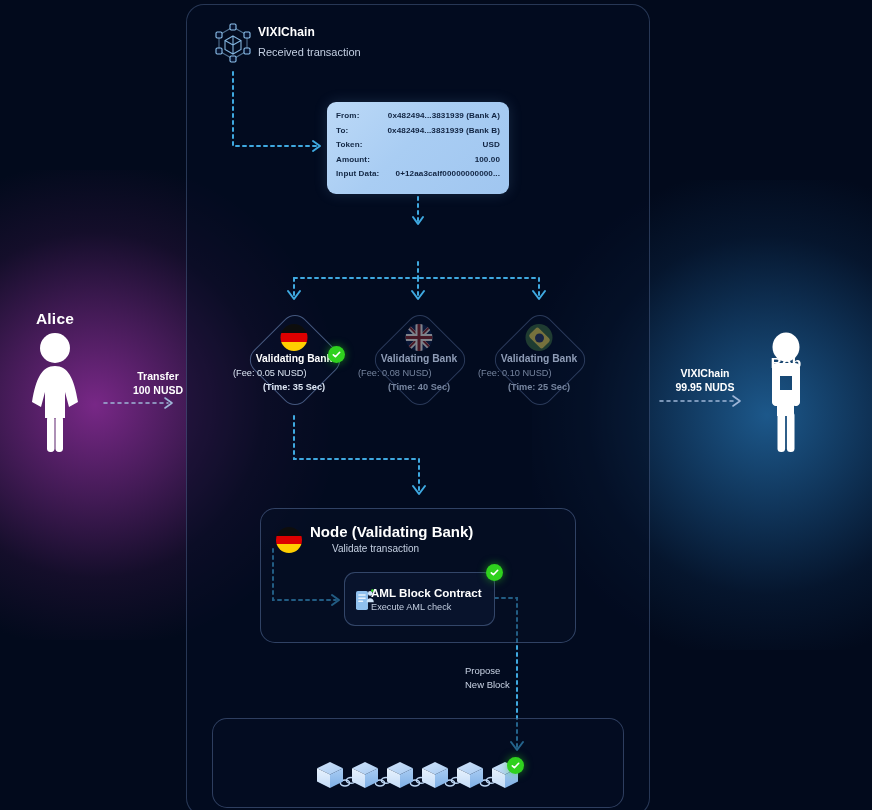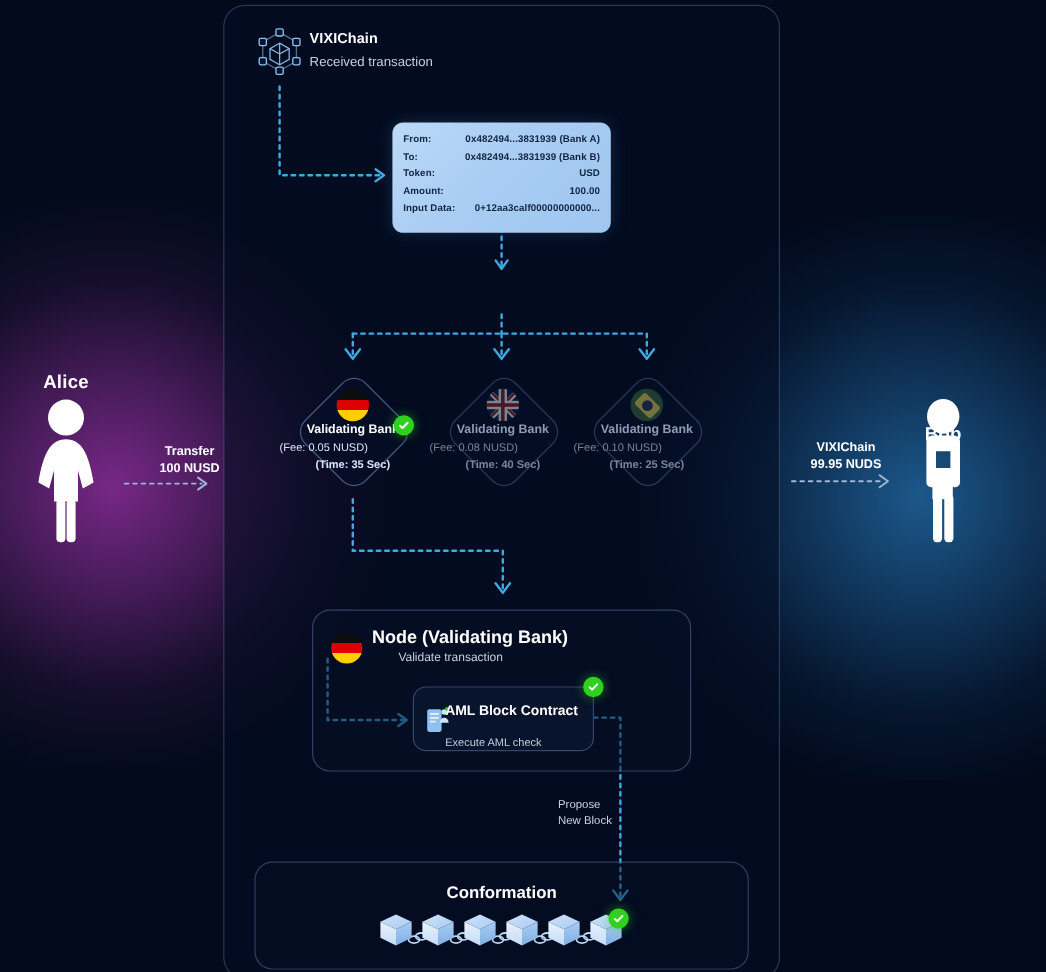--- a/index.html
+++ b/index.html
@@ -112,21 +112,21 @@
   .nb-title{left:50px;top:15px;font-size:15px;font-weight:700;}
   .nb-sub{left:50px;top:35px;font-size:10px;color:#c5d0e2;font-weight:400;}
 
   .aml{
     position:absolute;left:344px;top:572px;width:151px;height:54px;
     border:1px solid rgba(112,140,190,0.42);border-radius:11px;
     background:rgba(9,21,46,0.85);box-sizing:border-box;
   }
   .aml-icon{position:absolute;left:10px;top:16px;width:20px;height:22px;}
   .aml-title{left:36px;top:13px;font-size:11.6px;font-weight:700;}
-  .aml-sub{left:36px;top:29px;font-size:9.2px;color:#c2cddf;font-weight:400;margin-top:12px;}
+  .aml-sub{left:36px;top:29px;font-size:9.2px;color:#c2cddf;font-weight:400;}
 
   
   .propose1{left:465px;top:665px;font-size:9.5px;color:#c9d3e4;}
   .propose2{left:465px;top:679px;font-size:9.5px;color:#c9d3e4;}
 
   
   .confbox{
     position:absolute;left:212px;top:718px;width:412px;height:90px;
     border:1px solid rgba(112,140,190,0.40);border-radius:15px;
     background:rgba(5,14,36,0.45);box-sizing:border-box;
@@ -307,21 +307,20 @@
   <div class="check" style="left:486px;top:564px;">
     <svg viewBox="0 0 16 16">
         <path d="M3.4,8.4 L6.4,11.2 L12.6,4.8" fill="none" stroke="#fff" stroke-width="2.4" stroke-linecap="round" stroke-linejoin="round"></path>
       </svg>
   </div>
 
   <div class="t propose1">Propose</div>
   <div class="t propose2">New Block</div>
 
   <div class="confbox"></div>
-  <div class="conf-title">Conformation</div>
 
   <svg class="chain" viewBox="0 0 210 42">
     <defs>
       <linearGradient id="cubeTop" x1="0" y1="0" x2="1" y2="1">
         <stop offset="0" stop-color="#cfe3fa"></stop>
           <stop offset="1" stop-color="#a8cbf2"></stop>
       </linearGradient>
       <linearGradient id="cubeL" x1="0" y1="0" x2="0" y2="1">
         <stop offset="0" stop-color="#e8f2fd"></stop>
           <stop offset="1" stop-color="#c4dcf8"></stop>

